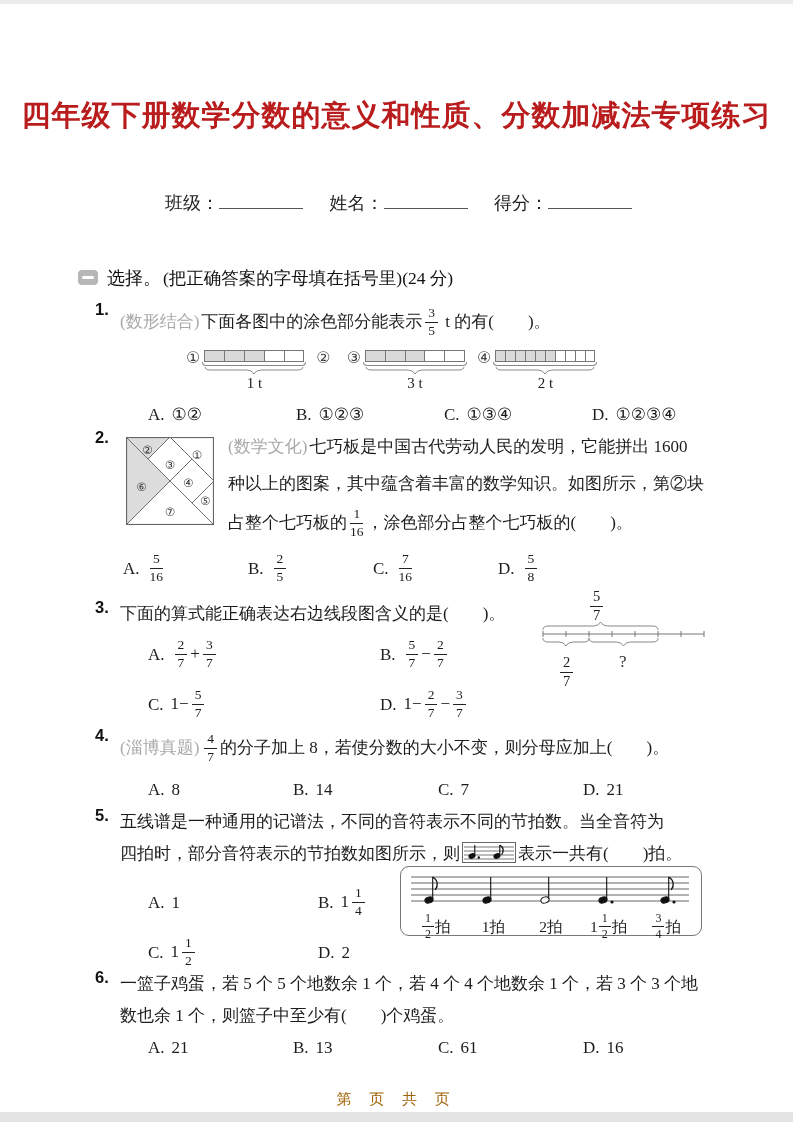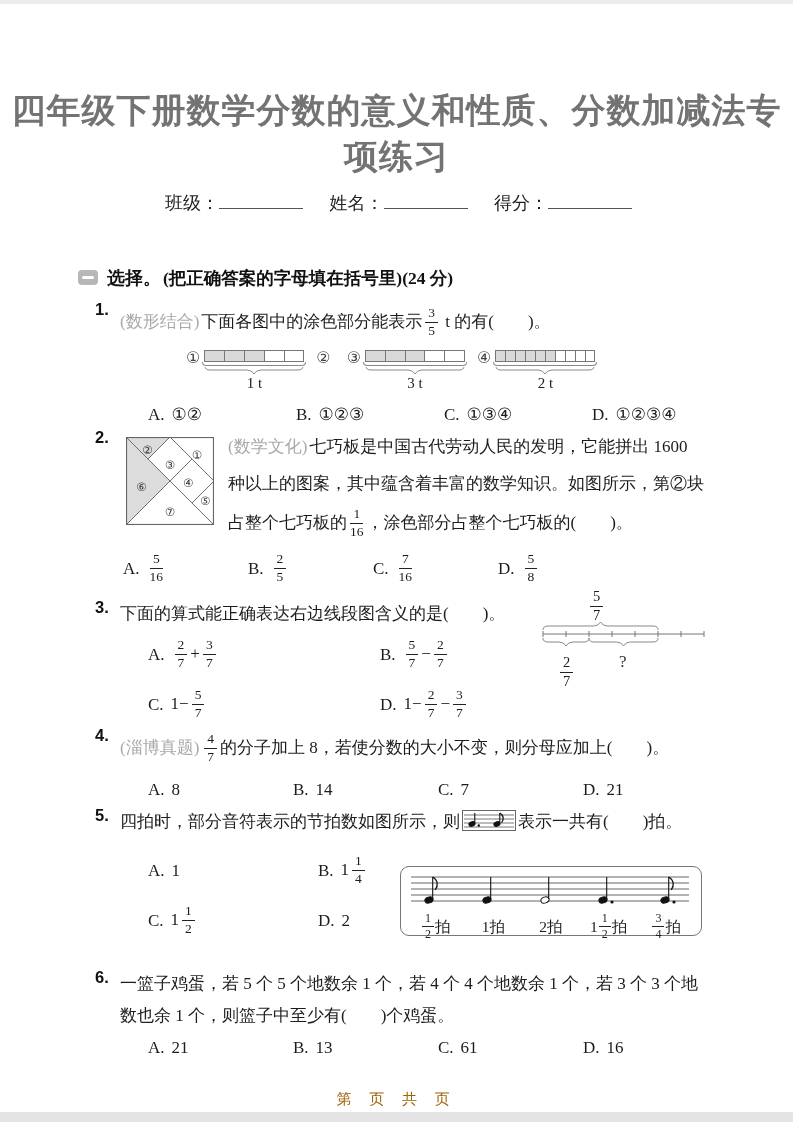--- a/index.html
+++ b/index.html
@@ -1,29 +1,29 @@
 <!DOCTYPE html>
 <html><head>
 <meta charset="utf-8">
 <style>
   html,body{margin:0;padding:0;background:#fff;}
   .page{position:relative;width:793px;height:1122px;background:#fff;overflow:hidden;
         font-family:"Liberation Serif","DejaVu Serif",serif;color:#1c1c1c;}
   .scan-edge-top{position:absolute;top:0;left:0;right:0;height:4px;background:#ececec;}
   .scan-edge-bottom{position:absolute;left:0;right:0;top:1112px;height:10px;background:#e4e4e4;}
 
-  .title{position:absolute;top:88px;left:0;width:100%;text-align:center;
+  .title{position:absolute;top:96px;left:0;width:100%;text-align:center;
          font-family:"Liberation Sans","DejaVu Sans",sans-serif;font-weight:bold;
-         font-size:34px;letter-spacing:1px;color:#737373;}
+         font-size:29px;letter-spacing:1px;color:#b91c1c;}
 
   .info-row{position:absolute;top:188px;left:165px;font-size:18px;color:#222;}
   .info-field{margin-right:16px;}
   .uline{display:inline-block;width:84px;height:20px;border-bottom:1.5px solid #555;margin-right:6px;}
 
-  .section-row{position:absolute;top:266px;left:78px;font-size:17.5px;font-weight:bold;color:#111;}
+  .section-row{position:absolute;top:266px;left:78px;font-size:17.5px;font-weight:normal;color:#111;}
   .sec-icon{display:inline-block;width:20px;height:15px;background:#b7b7b7;border-radius:4px;
             position:relative;margin-right:9px;vertical-align:-1px;}
   .sec-icon::after{content:'';position:absolute;left:4px;right:4px;top:6px;height:3px;background:#fff;border-radius:1.5px;}
   .sec-title{font-family:"Liberation Sans","DejaVu Sans",sans-serif;font-size:18px;margin-right:2px;}
 
   .q{position:absolute;left:95px;width:670px;font-size:17px;}
   .qnum{position:absolute;left:0;top:0;font-family:"Liberation Sans","DejaVu Sans",sans-serif;
         font-weight:bold;font-size:16.5px;color:#111;}
   .qbody{margin-left:25px;}
   .qtag{color:#a9a9a9;margin-right:2px;}
@@ -339,20 +339,21 @@
             <span class="opt-label">D.</span>
             <span class="opt-expr"><span>21</span></span>
           </span>
         </div>
     </div>
   </div>
 
   <div class="q" style="top:806px;">
     <b class="qnum">5.</b>
     <div class="qbody">
+      <div class="qline">五线谱是一种通用的记谱法，不同的音符表示不同的节拍数。当全音符为</div>
       <div class="qline"><span>四拍时，部分音符表示的节拍数如图所示，则</span><svg id="inline-notes" class="inline-fig" width="52" height="19">
             <line x1="1" y1="4" x2="51" y2="4" stroke="#555" stroke-width="0.8"></line>
             <line x1="1" y1="8" x2="51" y2="8" stroke="#555" stroke-width="0.8"></line>
             <line x1="1" y1="12" x2="51" y2="12" stroke="#555" stroke-width="0.8"></line>
             <line x1="1" y1="16" x2="51" y2="16" stroke="#555" stroke-width="0.8"></line>
             <ellipse cx="9" cy="13" rx="3.1500000000000004" ry="2.25" fill="#111" stroke="#111" stroke-width="1" transform="rotate(-18 9 13)"></ellipse>
             <line x1="11.775" y1="12" x2="11.775" y2="2" stroke="#111" stroke-width="1.1"></line>
             <circle cx="15.75" cy="14.5" r="1.2000000000000002" fill="#111"></circle>
             <ellipse cx="34" cy="13" rx="3.1500000000000004" ry="2.25" fill="#111" stroke="#111" stroke-width="1" transform="rotate(-18 34 13)"></ellipse>
             <line x1="36.775" y1="12" x2="36.775" y2="2" stroke="#111" stroke-width="1.1"></line>

